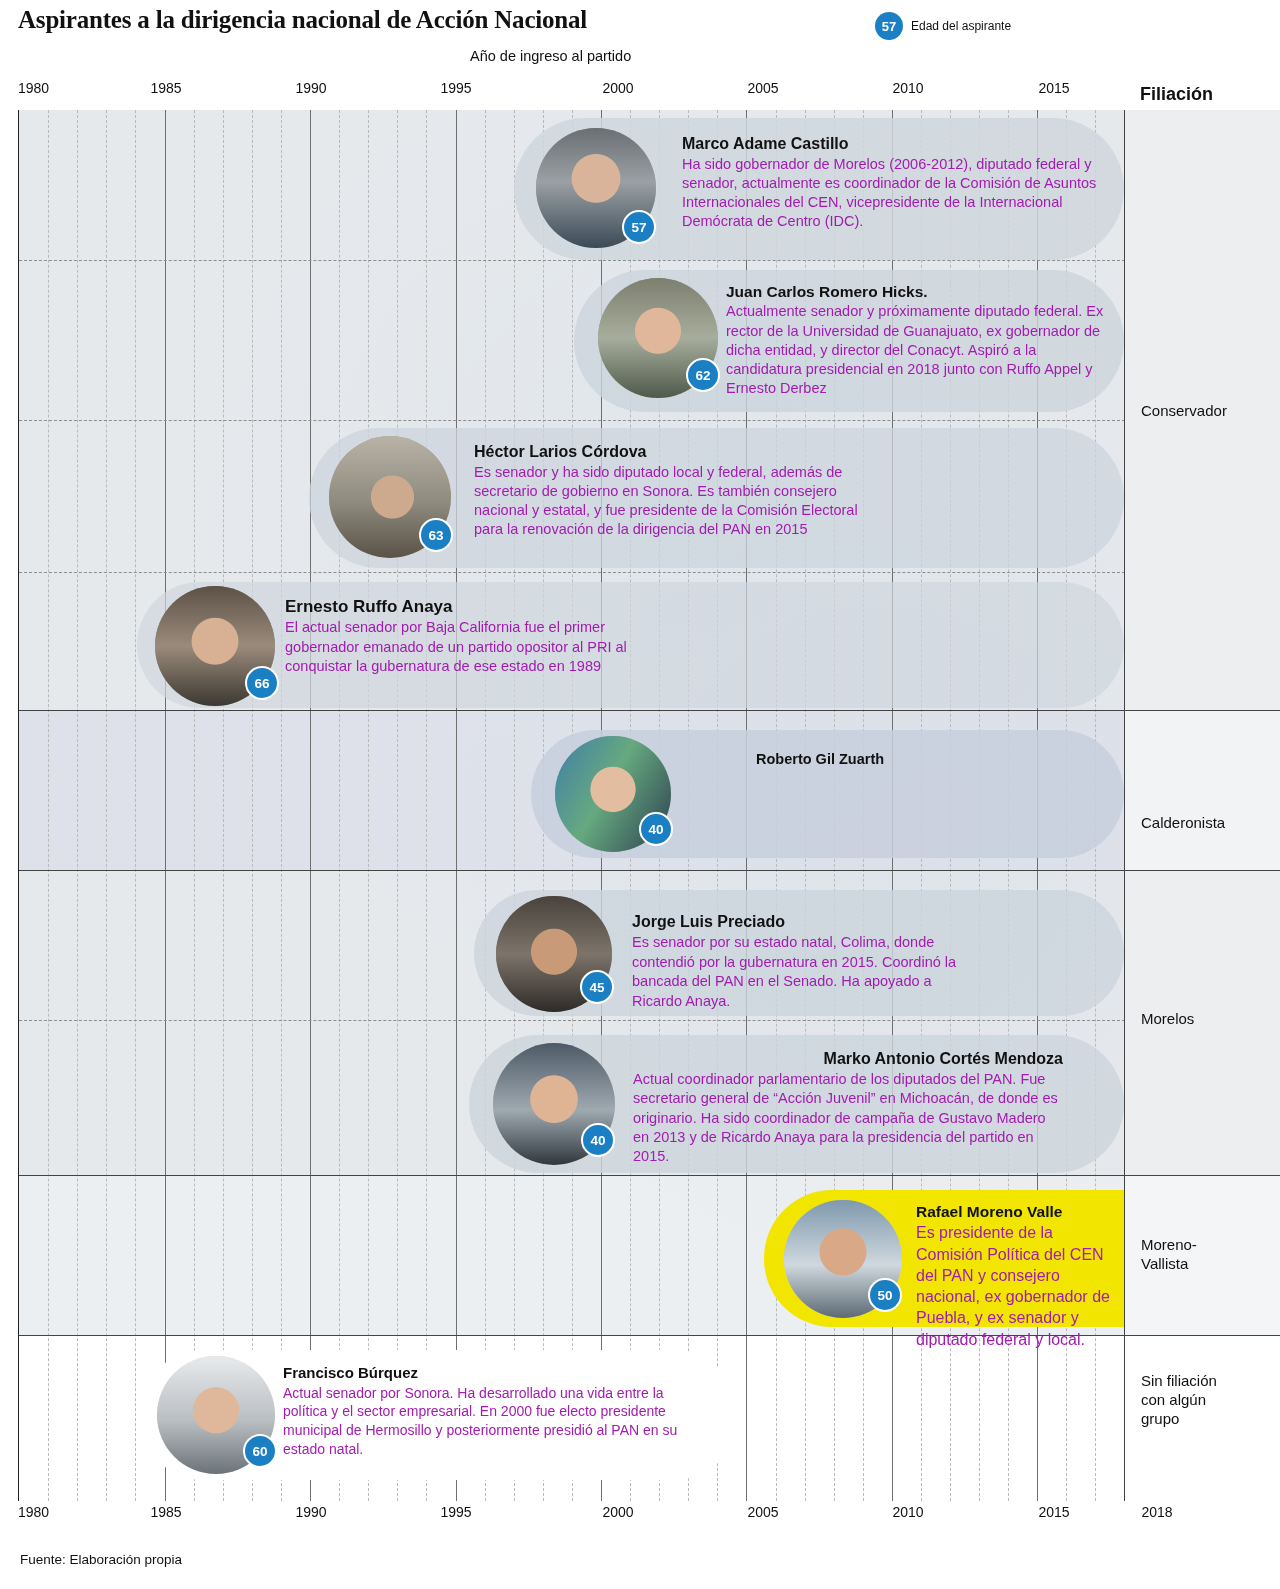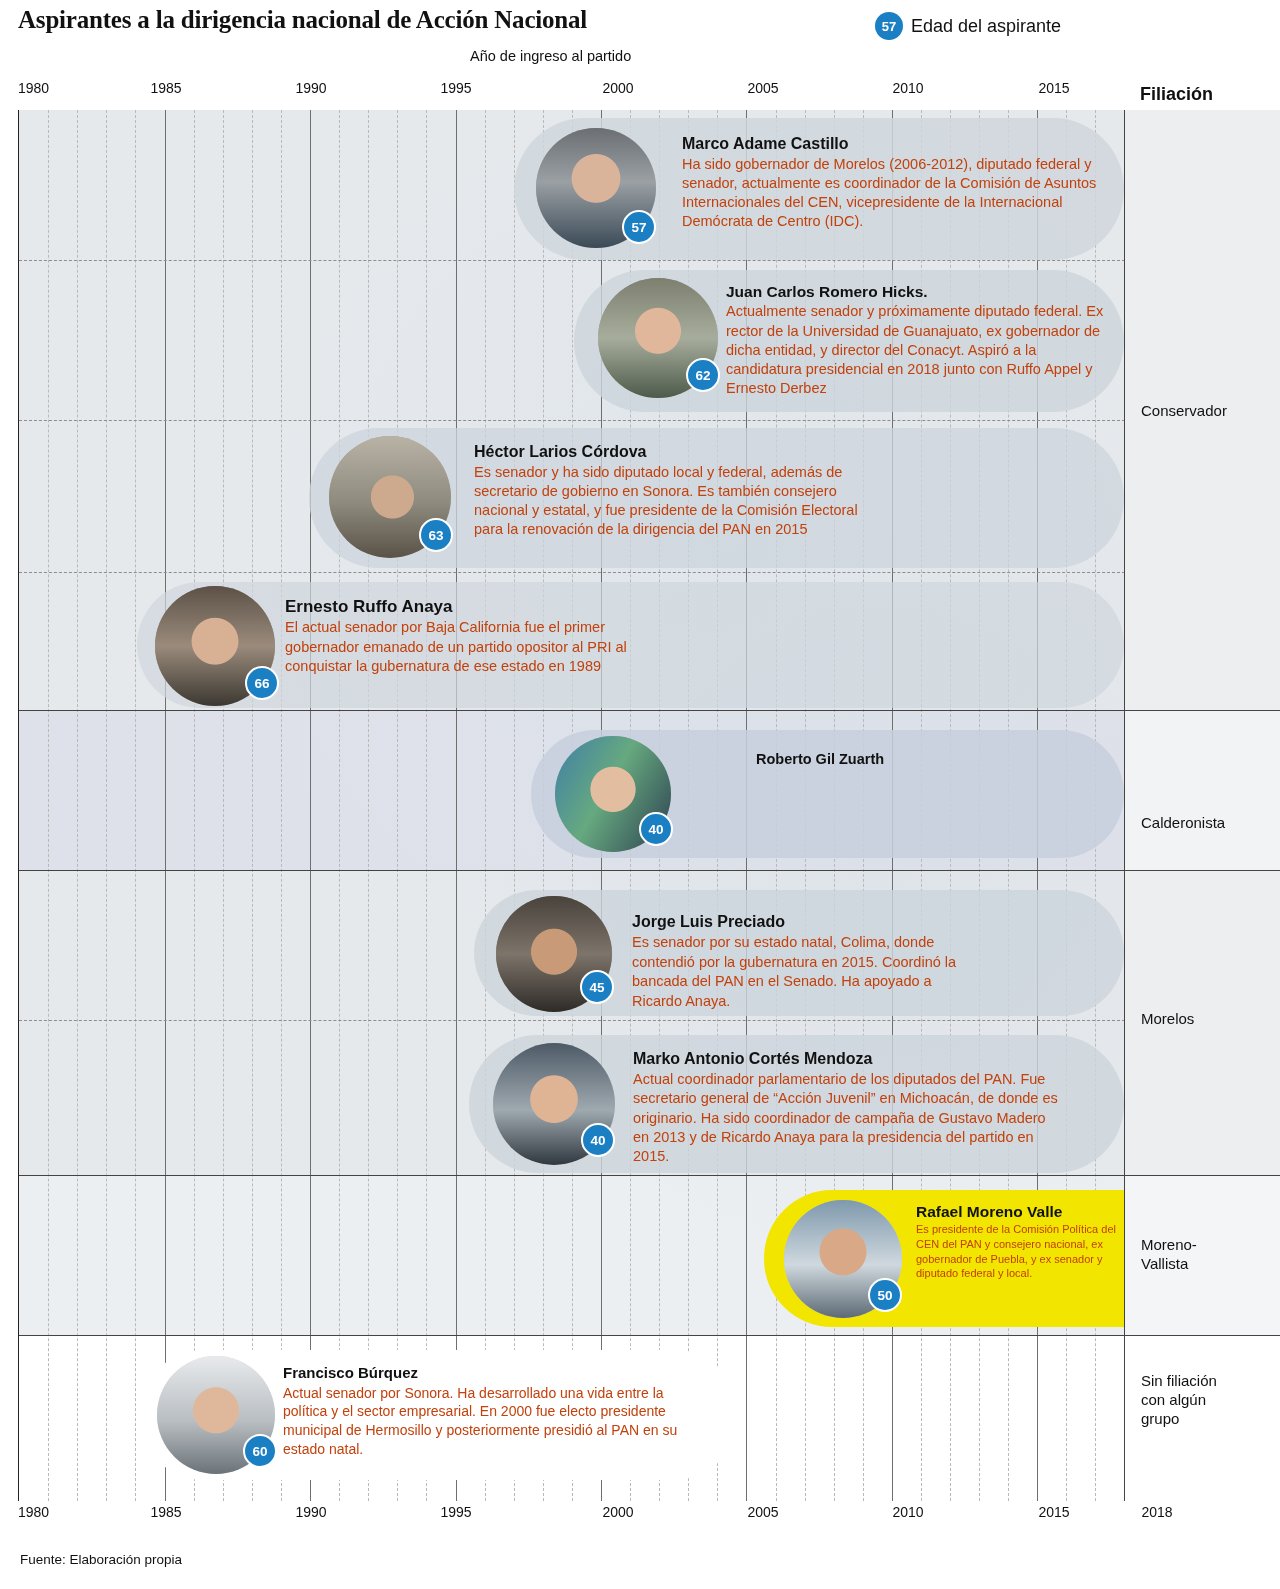--- a/index.html
+++ b/index.html
@@ -19,21 +19,21 @@
     font-family:"Liberation Serif", serif;
     font-weight:bold;font-size:25px;letter-spacing:-0.2px;
     color:#111;
   }
   .legend{position:absolute;left:875px;top:12px;display:flex;align-items:center;gap:8px;}
   .legend .bubble{
     width:28px;height:28px;border-radius:50%;
     background:#1b7fc4;color:#fff;font-size:13px;font-weight:bold;
     display:flex;align-items:center;justify-content:center;
   }
-  .legend .ltext{font-size:18px;color:#111;}
+  .legend .ltext{font-size:12px;color:#111;}
 
   .axis-caption{
     position:absolute;top:48px;left:470px;
     font-size:14.5px;color:#111;
   }
 
   
   .plot{
     position:absolute;left:18px;top:110px;
     width:1106px;height:1391px;
@@ -87,21 +87,21 @@
   .photo .face{
     position:absolute;inset:0;
   }
   .age{
     position:absolute;width:30px;height:30px;border-radius:50%;
     background:#1b7fc4;color:#fff;font-size:13.5px;font-weight:bold;
     display:flex;align-items:center;justify-content:center;
     border:2px solid #fff;
   }
   .cname{font-weight:bold;color:#111;}
-  .cdesc{color:#c2410c;}
+  .cdesc{color:#a21caf;}
   .ctext{position:absolute;}
 
   .footer{
     position:absolute;left:20px;top:1552px;font-size:13.5px;color:#111;
   }
 
   
   .sheen{
     position:absolute;inset:0;pointer-events:none;
     background:
@@ -263,34 +263,34 @@
       </div>
     </div>
 
     <div class="card" style="left:450px;top:925px;width:655px;height:138px;">
       <div class="blob" style="width:655px;height:138px;background:#ccd4dc;opacity:.8;border-radius:69px;"></div>
       <div class="photo" style="left:24px;top:8px;width:122px;height:122px;background:linear-gradient(160deg,#9aa3aa,#dfe2e5);">
         <div class="face" style="background:radial-gradient(circle at 50% 46%, #dfb494 0 26%, rgba(223,180,148,0) 27%),linear-gradient(180deg,#4d5a66 0%,#9fa9b0 55%,#30383f 100%);"></div>
       </div>
       <div class="age" style="left:112px;top:88px;">40</div>
       <div class="ctext" style="left:164px;top:14px;width:430px;">
-        <div class="cname" style="font-size:16px;line-height:1.25;">Marko Antonio Cortés Mendoza</div>
+        <div class="cname" style="font-size:16px;line-height:1.25;text-align:right;">Marko Antonio Cortés Mendoza</div>
         <div class="cdesc" style="font-size:14.5px;line-height:1.33;margin-top:1px;">Actual coordinador parlamentario de los diputados del PAN. Fue secretario general de “Acción Juvenil” en Michoacán, de donde es originario. Ha sido coordinador de campaña de Gustavo Madero en 2013 y de Ricardo Anaya para la presidencia del partido en 2015.</div>
       </div>
     </div>
 
     <div class="card" style="left:745px;top:1080px;width:360px;height:137px;">
       <div class="blob" style="width:360px;height:137px;background:#f2e500;border-radius:68px 0 0 68px;"></div>
       <div class="photo" style="left:20px;top:10px;width:118px;height:118px;background:linear-gradient(160deg,#9fb3c4,#e5e9ec);">
         <div class="face" style="background:radial-gradient(circle at 50% 44%, #d9a886 0 26%, rgba(217,168,134,0) 27%),linear-gradient(180deg,#7f99ad 0%,#cfd8de 55%,#5d6a74 100%);"></div>
       </div>
       <div class="age" style="left:104px;top:88px;">50</div>
       <div class="ctext" style="left:152px;top:12px;width:200px;">
         <div class="cname" style="font-size:15.5px;line-height:1.25;">Rafael Moreno Valle</div>
-        <div class="cdesc" style="font-size:11px;line-height:1.33;margin-top:1px;">Es presidente de la Comisión Política del CEN del PAN y consejero nacional, ex gobernador de Puebla, y ex senador y diputado federal y local.</div>
+        <div class="cdesc" style="font-size:16px;line-height:1.33;margin-top:1px;">Es presidente de la Comisión Política del CEN del PAN y consejero nacional, ex gobernador de Puebla, y ex senador y diputado federal y local.</div>
       </div>
     </div>
 
     <div class="card" style="left:120px;top:1240px;width:600px;height:130px;">
       <div class="blob" style="width:600px;height:130px;background:#ffffff;border-radius:65px;"></div>
       <div class="photo" style="left:18px;top:6px;width:118px;height:118px;background:linear-gradient(160deg,#cfd4d8,#f1f3f5);">
         <div class="face" style="background:radial-gradient(circle at 50% 46%, #dfb79a 0 26%, rgba(223,183,154,0) 27%),linear-gradient(180deg,#e8eaec 0%,#b9bec2 55%,#6b7378 100%);"></div>
       </div>
       <div class="age" style="left:104px;top:84px;">60</div>
       <div class="ctext" style="left:144px;top:14px;width:420px;">

